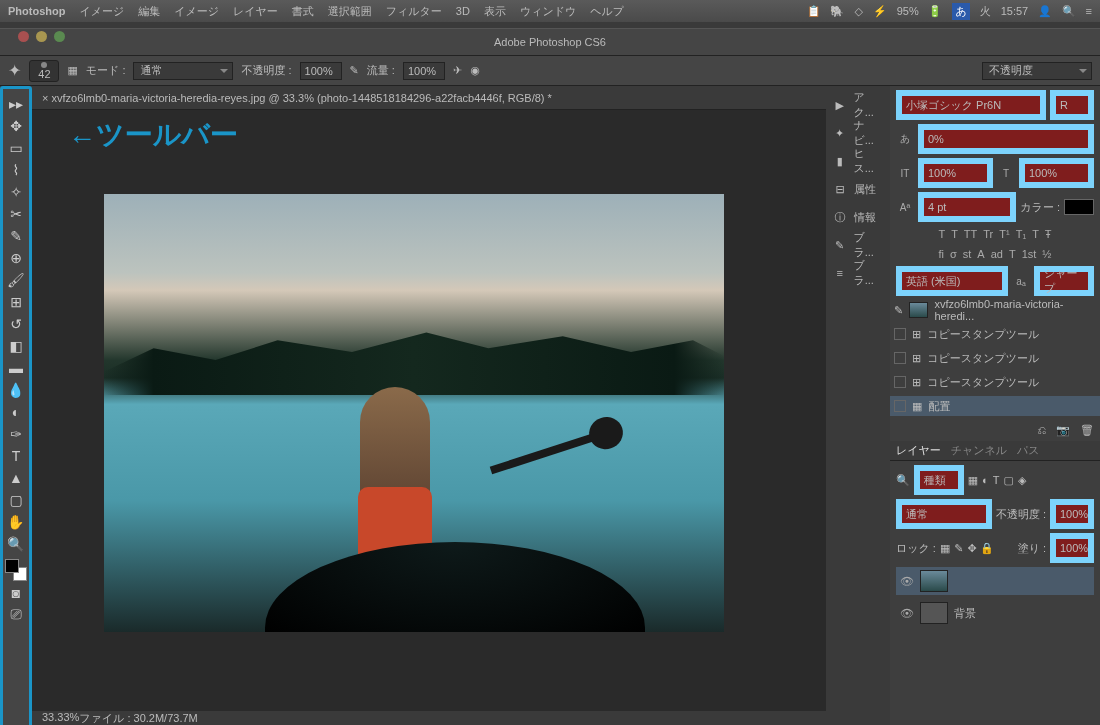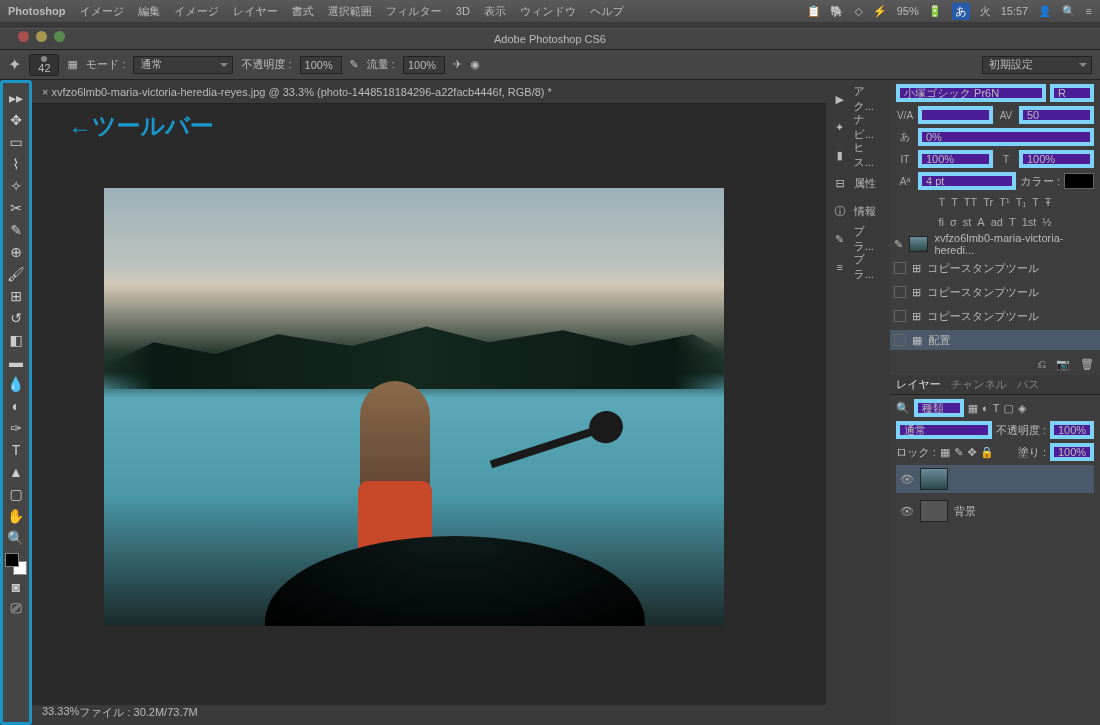--- a/index.html
+++ b/index.html
@@ -6,58 +6,58 @@
 body{width:1100px;height:725px;background:#3a3a3a;overflow:hidden;position:relative}
 .menubar{height:22px;background:linear-gradient(#5a5a5a,#4a4a4a);display:flex;align-items:center;padding:0 8px;gap:14px}
 .menubar .app{font-weight:bold}
 .menubar-right{margin-left:auto;display:flex;align-items:center;gap:10px}
 .menubar-right span{font-size:11px}
 .traffic{position:absolute;top:31px;left:18px;display:flex;gap:7px}
 .traffic div{width:11px;height:11px;border-radius:50%}
 .t-red{background:#a85050}
 .t-yel{background:#a89650}
 .t-grn{background:#5a8a50}
-.titlebar{height:22px;background:#454545;display:flex;align-items:center;justify-content:center;color:#999;border-top:1px solid #555;border-bottom:1px solid #222;margin-top:6px}
+.titlebar{height:28px;background:#454545;display:flex;align-items:center;justify-content:center;color:#999;border-top:1px solid #555;border-bottom:1px solid #222;margin-top:6px}
 .optbar{height:30px;background:#454545;display:flex;align-items:center;padding:0 8px;gap:8px;border-bottom:1px solid #222}
 .brush-chip{width:30px;height:22px;background:#333;border:1px solid #222;border-radius:3px;display:flex;flex-direction:column;align-items:center;justify-content:center;font-size:9px}
 .brush-chip .dot{width:6px;height:6px;background:#888;border-radius:50%}
 .lbl{color:#bbb}
 .sel{height:18px;background:#3a3a3a;border:1px solid #222;padding:0 16px 0 6px;display:flex;align-items:center;position:relative}
 .sel::after{content:"";position:absolute;right:4px;top:6px;border:4px solid transparent;border-top-color:#888}
 .seln{height:18px;background:#3a3a3a;border:1px solid #222;padding:0 4px;display:flex;align-items:center;min-width:42px}
 .optbar-right{margin-left:auto}
 .workspace{display:flex;height:calc(100% - 80px)}
 .toolbar{width:32px;background:#454545;border:3px solid #1a95c8;border-radius:3px;display:flex;flex-direction:column;align-items:center;padding-top:4px;gap:1px}
 .tool{width:24px;height:21px;display:flex;align-items:center;justify-content:center;color:#ccc;font-size:14px;cursor:pointer}
 .fgbg{width:22px;height:22px;position:relative;margin-top:4px}
 .fgbg .bg{position:absolute;right:0;bottom:0;width:14px;height:14px;background:#fff;border:1px solid #888}
 .fgbg .fg{position:absolute;left:0;top:0;width:14px;height:14px;background:#000;border:1px solid #888}
 .canvas-area{flex:1;background:#2a2a2a;position:relative;overflow:hidden}
 .doc-tab{height:24px;background:#3a3a3a;display:flex;align-items:center;padding:0 10px;color:#aaa;border-bottom:1px solid #222}
-.annotation{position:absolute;top:30px;left:36px;color:#1a95c8;font-size:24px;font-weight:bold;z-index:5}
+.annotation{position:absolute;top:30px;left:36px;color:#1a95c8;font-size:28px;font-weight:bold;z-index:5}
 .photo{position:absolute;top:108px;left:72px;width:620px;height:438px;background:linear-gradient(to bottom,#9db0b8 0%,#bcc3be 18%,#d4c8b8 22%,#22362c 38%,#1a2e26 42%,#5aa8b8 48%,#4a98a8 70%,#1a2a2a 100%)}
 .trees{position:absolute;top:28%;left:0;right:0;height:18%;background:linear-gradient(to right,transparent 0%,#0a1a14 8%,#14281e 50%,#0a1a14 92%,transparent 100%);clip-path:polygon(0 100%,0 70%,8% 40%,18% 55%,28% 30%,40% 45%,52% 20%,62% 40%,74% 25%,85% 45%,95% 30%,100% 50%,100% 100%)}
 .person{position:absolute;top:44%;left:38%;width:110px;height:180px}
 .hair{width:70px;height:130px;background:linear-gradient(#8a6a4a,#5a4030);border-radius:35px 35px 10px 10px;margin:0 auto}
 .jacket{position:absolute;bottom:10px;left:18px;width:74px;height:70px;background:#c8482a;border-radius:10px 10px 4px 4px}
 .paddle{position:absolute;top:58%;left:62%;width:120px;height:8px;background:#1a1a1a;transform:rotate(-18deg)}
 .paddle::after{content:"";position:absolute;right:-18px;top:-12px;width:34px;height:32px;background:#1a1a1a;border-radius:50%}
 .boat{position:absolute;bottom:0;left:26%;width:380px;height:90px;background:radial-gradient(ellipse at top,#0e1a1a,#000);border-radius:200px 200px 0 0/90px 90px 0 0}
 .status{position:absolute;bottom:0;left:0;right:0;height:20px;background:#3a3a3a;display:flex;align-items:flex-start;padding:0 10px;color:#999}
 .midpanels{width:64px;background:#3a3a3a;display:flex;flex-direction:column;gap:2px;padding-top:6px}
 .midpanel{height:26px;display:flex;align-items:center;gap:6px;padding:0 6px;color:#aaa}
 .midpanel .ic{width:16px;text-align:center}
 .right{width:210px;background:#3e3e3e;display:flex;flex-direction:column;overflow-y:hidden}
 .panel-tabs{height:20px;display:flex;align-items:center;padding:0 6px;gap:10px;background:#3a3a3a;border-bottom:1px solid #222}
 .panel-tabs span{color:#888}
 .panel-tabs .active{color:#ddd}
 .panel-body{padding:4px 6px;background:#3e3e3e;display:flex;flex-direction:column;gap:4px}
 .row{display:flex;align-items:center;gap:4px}
 .ic2{width:18px;height:16px;display:flex;align-items:center;justify-content:center;color:#aaa;font-size:10px}
-.fld{height:18px;background:#4c1d95;border:4px solid #7dd3fc;padding:0 4px;display:flex;align-items:center;flex:1;min-width:0}
+.fld{height:30px;background:#7f1d1d;border:6px solid #7dd3fc;padding:0 4px;display:flex;align-items:center;flex:1;min-width:0}
 .txtbtns{display:flex;gap:6px;justify-content:center;flex-wrap:wrap;padding:2px 0}
 .txtbtns span{font-size:11px;color:#aaa;cursor:pointer}
 .hist-item{height:20px;display:flex;align-items:center;gap:6px;padding:0 4px;color:#bbb;font-size:10px}
 .hist-item.active{background:#4a5a6a}
 .hist-item .chk{width:12px;height:12px;border:1px solid #666}
 .layers-body{padding:4px 6px;display:flex;flex-direction:column;gap:4px}
 .layer-row{height:28px;display:flex;align-items:center;gap:6px;padding:0 4px}
 .eye{width:14px;color:#aaa}
 .thumb{width:28px;height:22px;background:linear-gradient(#6a8a9a,#2a4a4a);border:1px solid #222}
 .thumb2{width:28px;height:22px;background:#555;border:1px solid #222}
@@ -120,21 +120,21 @@
     </div>
   <span>✎</span>
   <span class="lbl">流量 :</span>
   <div class="seln">
       <span>100%</span>
     </div>
   <span>✈</span>
   <span>◉</span>
   <div class="optbar-right">
       <div class="sel" style="width:110px">
-        <span>初期設定</span>
+        <span>不透明度</span>
       </div>
     </div>
 </div>
 
 <div class="workspace">
 
   <div class="toolbar">
     <div class="tool">▸▸</div>
     <div class="tool">✥</div>
     <div class="tool">▭</div>
@@ -220,30 +220,20 @@
     <div class="panel-body">
       <div class="row">
           <div class="fld">
             <span>小塚ゴシック Pr6N</span>
           </div>
           <div class="fld" style="flex:0 0 44px">
             <span>R</span>
           </div>
         </div>
       <div class="row">
-          <span class="ic2">V/A</span>
-          <div class="fld">
-            <span></span>
-          </div>
-          <span class="ic2">AV</span>
-          <div class="fld">
-            <span>50</span>
-          </div>
-        </div>
-      <div class="row">
           <span class="ic2">あ</span>
           <div class="fld">
             <span>0%</span>
           </div>
         </div>
       <div class="row">
           <span class="ic2">IT</span>
           <div class="fld">
             <span>100%</span>
           </div>
@@ -273,20 +263,29 @@
       <div class="txtbtns">
         <span>fi</span>
           <span>σ</span>
           <span>st</span>
           <span>A</span>
           <span>ad</span>
           <span>T</span>
           <span>1st</span>
           <span>½</span>
       </div>
+      <div class="row">
+          <div class="fld">
+            <span>英語 (米国)</span>
+          </div>
+          <span class="ic2">aₐ</span>
+          <div class="fld" style="flex:0 0 60px">
+            <span>シャープ</span>
+          </div>
+        </div>
     </div>
 
     <div class="panel-body" style="padding:0">
       <div class="hist-item">
           <span>✎</span>
           <div class="thumb" style="width:20px;height:16px"></div>
           <span>xvfzo6lmb0-maria-victoria-heredi...</span>
         </div>
       <div class="hist-item">
           <div class="chk"></div>

